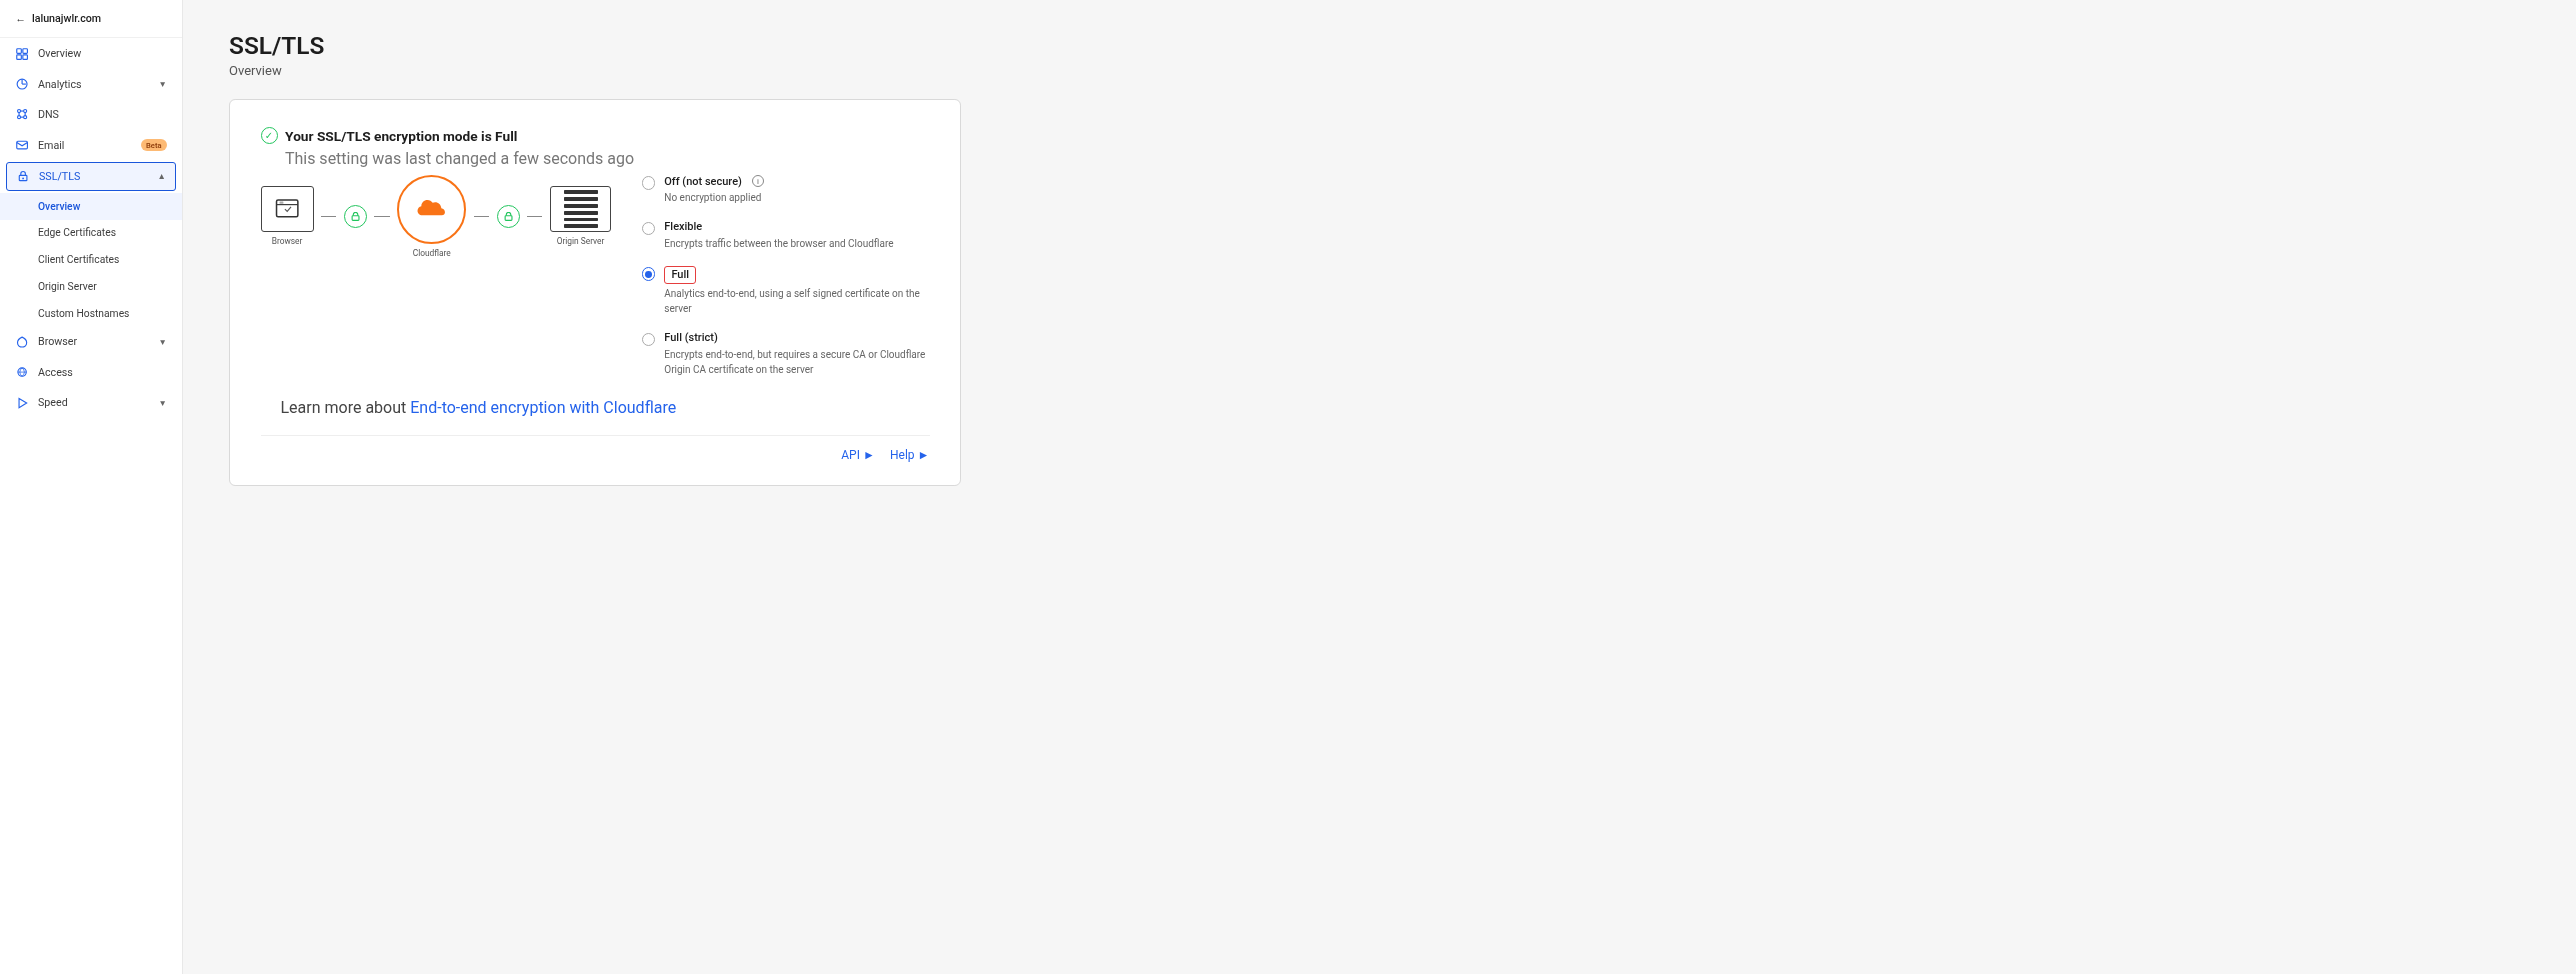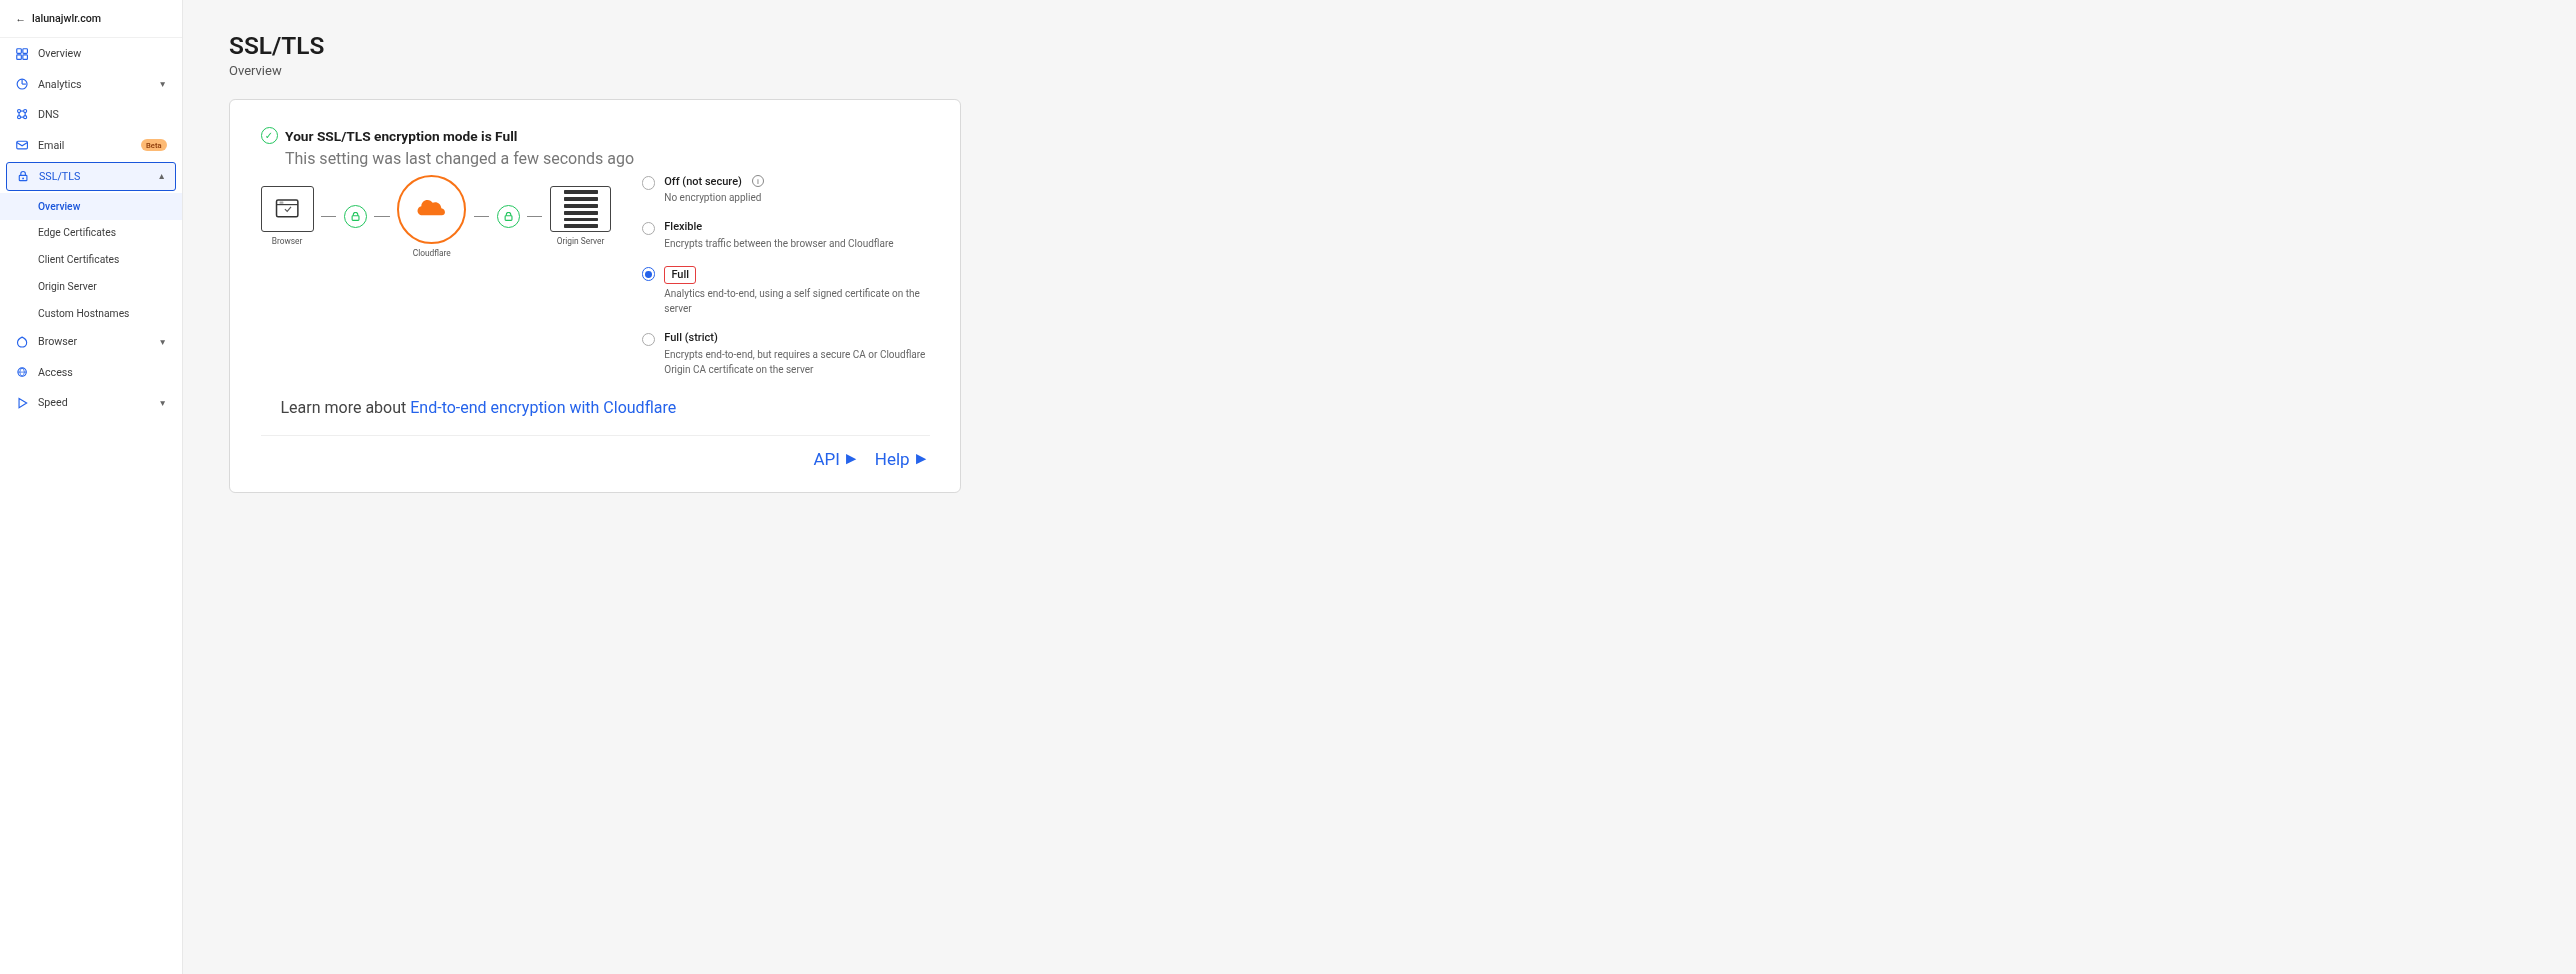--- a/index.html
+++ b/index.html
@@ -357,21 +357,21 @@
     .card-footer {
       display: flex;
       justify-content: flex-end;
       gap: 15.2px;
       margin-top: 18.3px;
       padding-top: 12.2px;
       border-top: 0.8px solid #eee;
     }
 
     .footer-link {
-      font-size: 17px;
+      font-size: 12px;
       color: #2563eb;
       cursor: pointer;
       display: flex;
       align-items: center;
       gap: 3px;
     }
 
     
     .cloud-svg {
       width: 40px;

